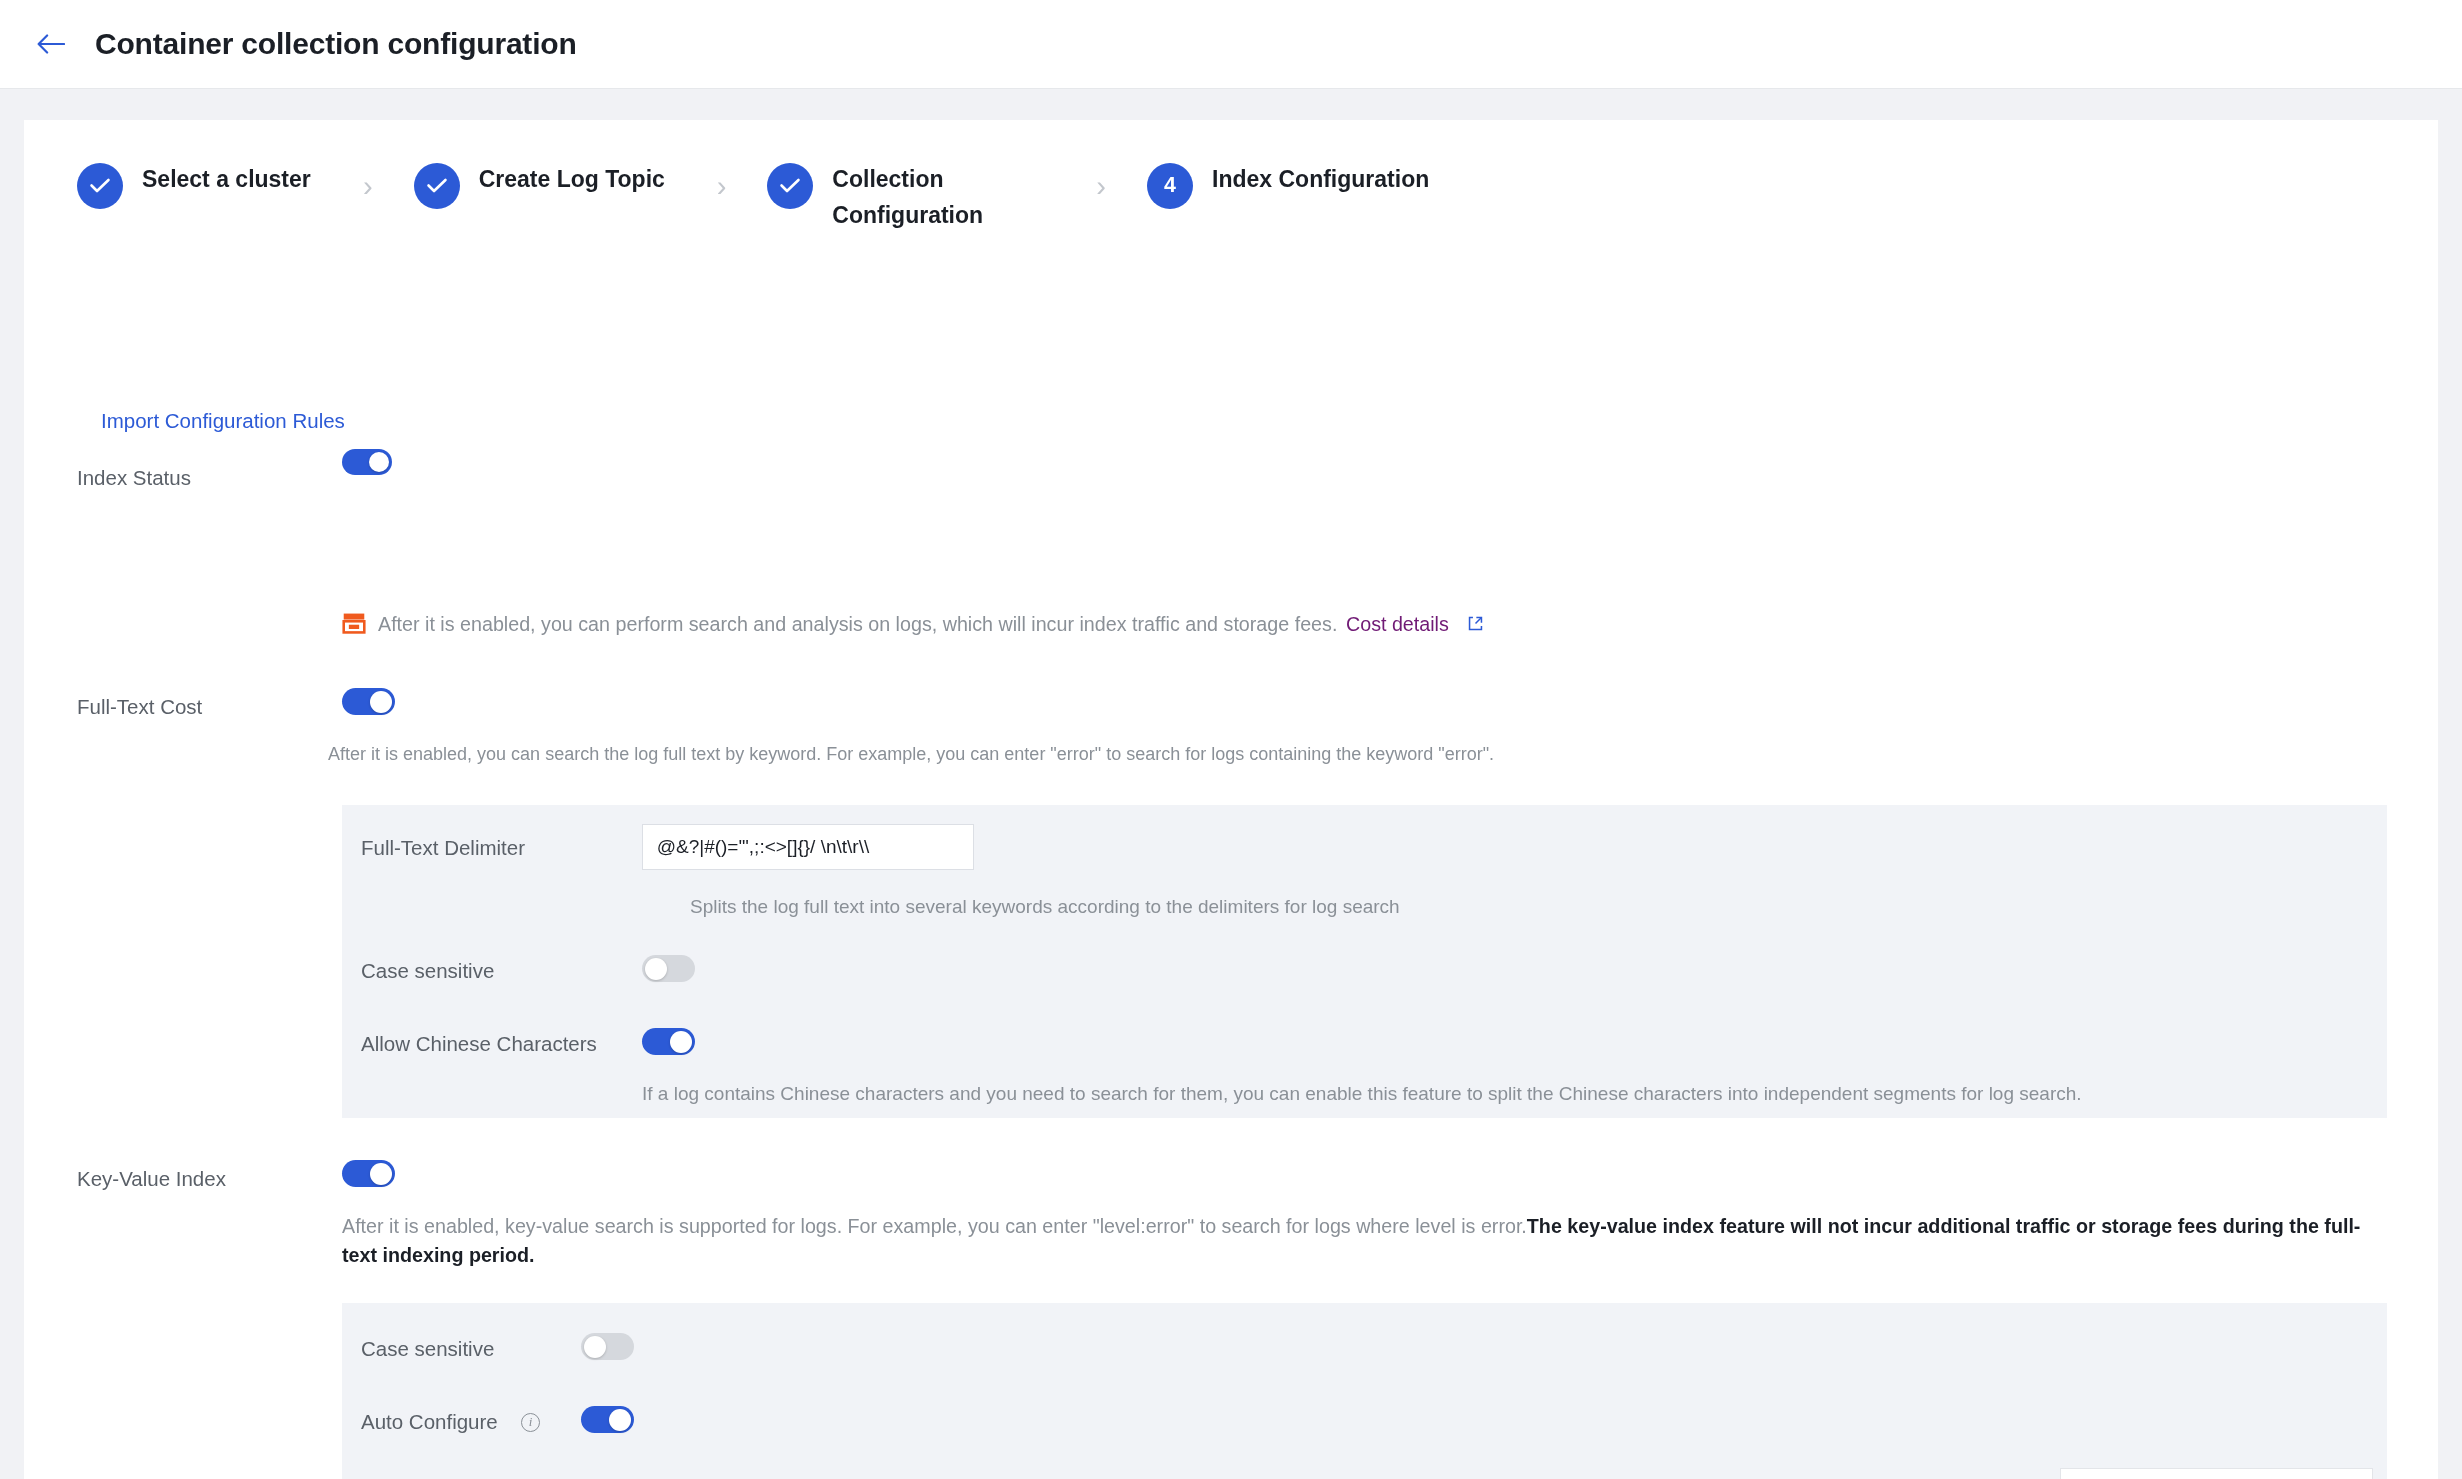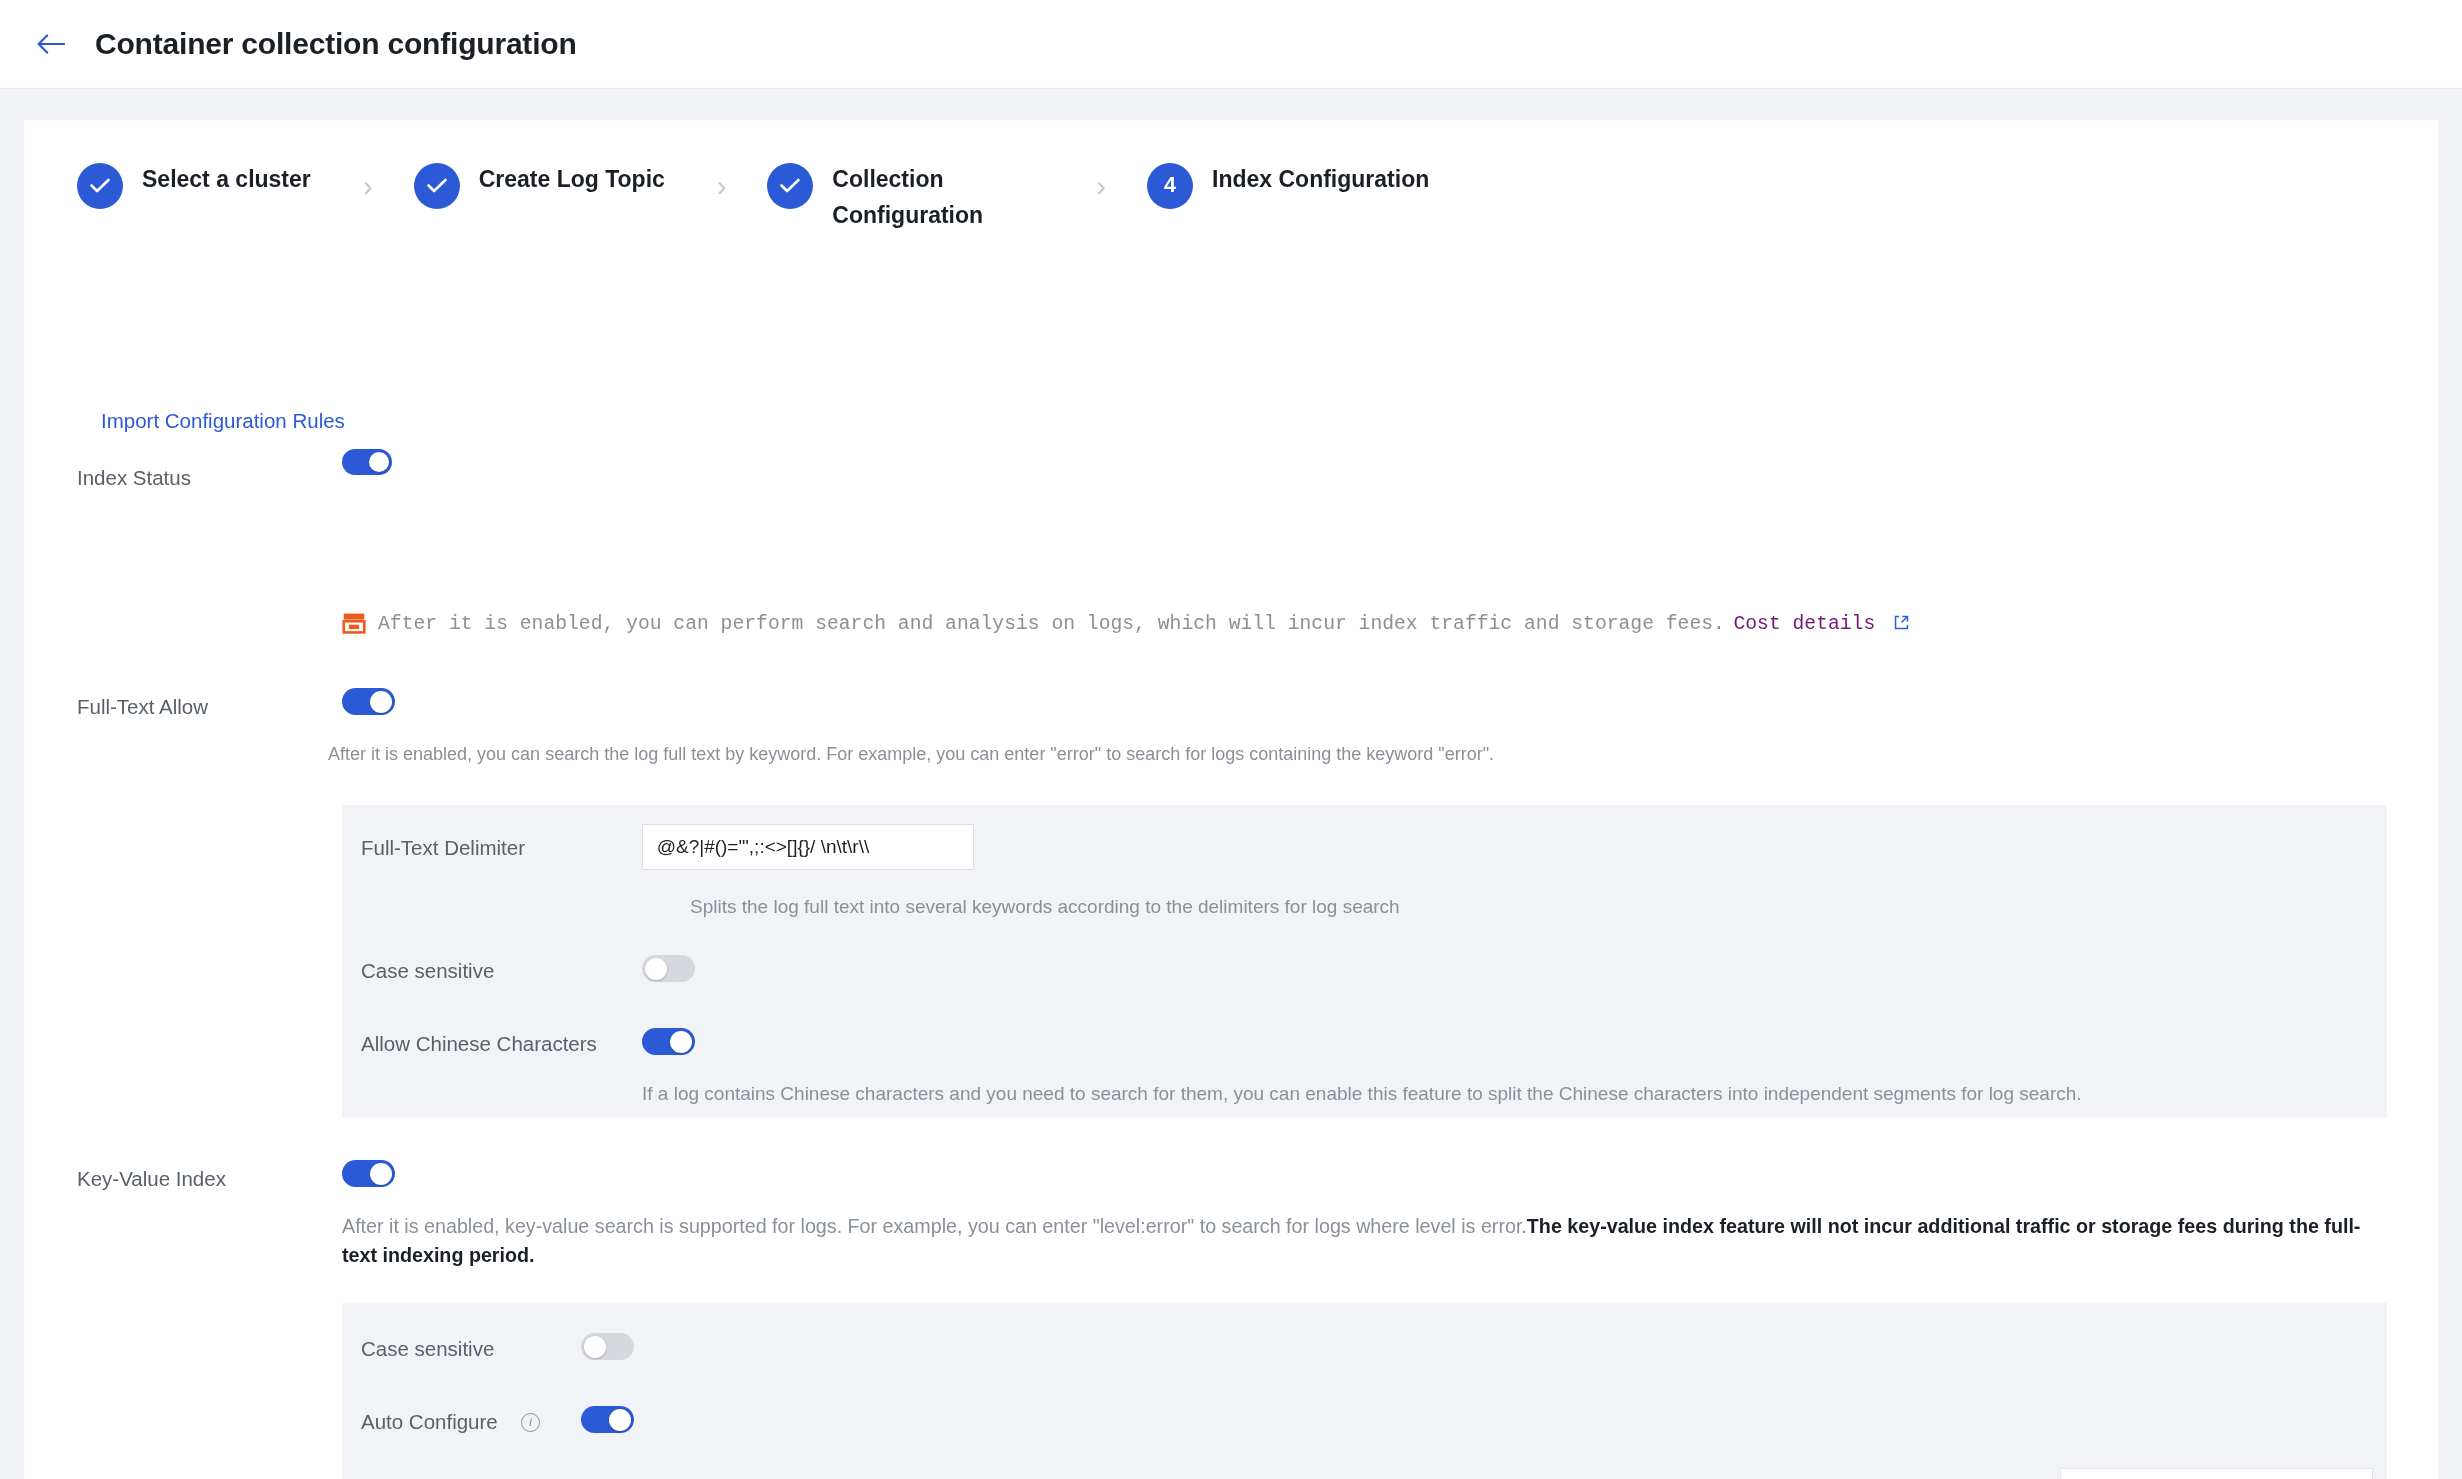--- a/index.html
+++ b/index.html
@@ -261,40 +261,40 @@
 
   <div class="content">
 
     <div class="import-link">Import Configuration Rules</div>
 
     <div style="position:absolute; left:53px; top:221px;margin-top:12px;" class="row-label">Index Status</div>
     <div style="position:absolute; left:318px; top:216px;" class="toggle small">
       <div class="knob"></div>
     </div>
 
-    <div class="notice" style="position:absolute; left:318px; top:377px; width:1884px;font-family:Liberation Mono, monospace;">
+    <div class="notice" style="position:absolute; left:318px; top:377px; width:1884px;">
       <span class="archive-icon">
         <svg width="24" height="24" viewBox="0 0 28 28">
           <rect x="2" y="3" width="24" height="7" fill="#f05a1e"></rect>
           <rect x="2" y="12" width="24" height="13" fill="none" stroke="#f05a1e" stroke-width="3"></rect>
           <rect x="8" y="16" width="12" height="5" fill="#f05a1e"></rect>
         </svg>
       </span>
       <span class="hint" style="font-size:19.7px;">After it is enabled, you can perform search and analysis on logs, which will incur index traffic and storage fees.</span>
         <span class="hint cost-link" style="font-size:19.7px;margin-left:-3.4px;">Cost details</span>
       <span class="ext-icon">
         <svg width="17" height="17" viewBox="0 0 20 20">
           <path d="M7 3 H3 V17 H17 V13" fill="none" stroke="#2c5ad6" stroke-width="1.8"></path>
           <path d="M11 3 H17 V9" fill="none" stroke="#2c5ad6" stroke-width="1.8"></path>
           <path d="M17 3 L10 10" fill="none" stroke="#2c5ad6" stroke-width="1.8"></path>
         </svg>
       </span>
     </div>
 
-    <div style="position:absolute; left:53px; top:462px;" class="row-label">Full-Text Allow</div>
+    <div style="position:absolute; left:53px; top:462px;" class="row-label">Full-Text Cost</div>
     <div style="position:absolute; left:318px; top:455px;" class="toggle">
       <div class="knob"></div>
     </div>
     <div class="hint" style="position:absolute; left:304px; top:507px; width:1969px; font-size:18px;">After it is enabled, you can search the log full text by keyword. For example, you can enter "error" to search for logs containing the keyword "error".</div>
 
     <div class="subpanel" style="left:318px; top:572px; width:2045px; height:313px;"></div>
 
     <div class="field-label" style="position:absolute; left:337px; top:603px;">Full-Text Delimiter</div>
     <div class="textinput" style="position:absolute; left:618px; top:591px; width:332px;">@&amp;?|#()='",;:&lt;&gt;[]{}/ \n\t\r\\</div>
     <div class="hint" style="position:absolute; left:666px; top:659px; font-size:19px;">Splits the log full text into several keywords according to the delimiters for log search</div>

